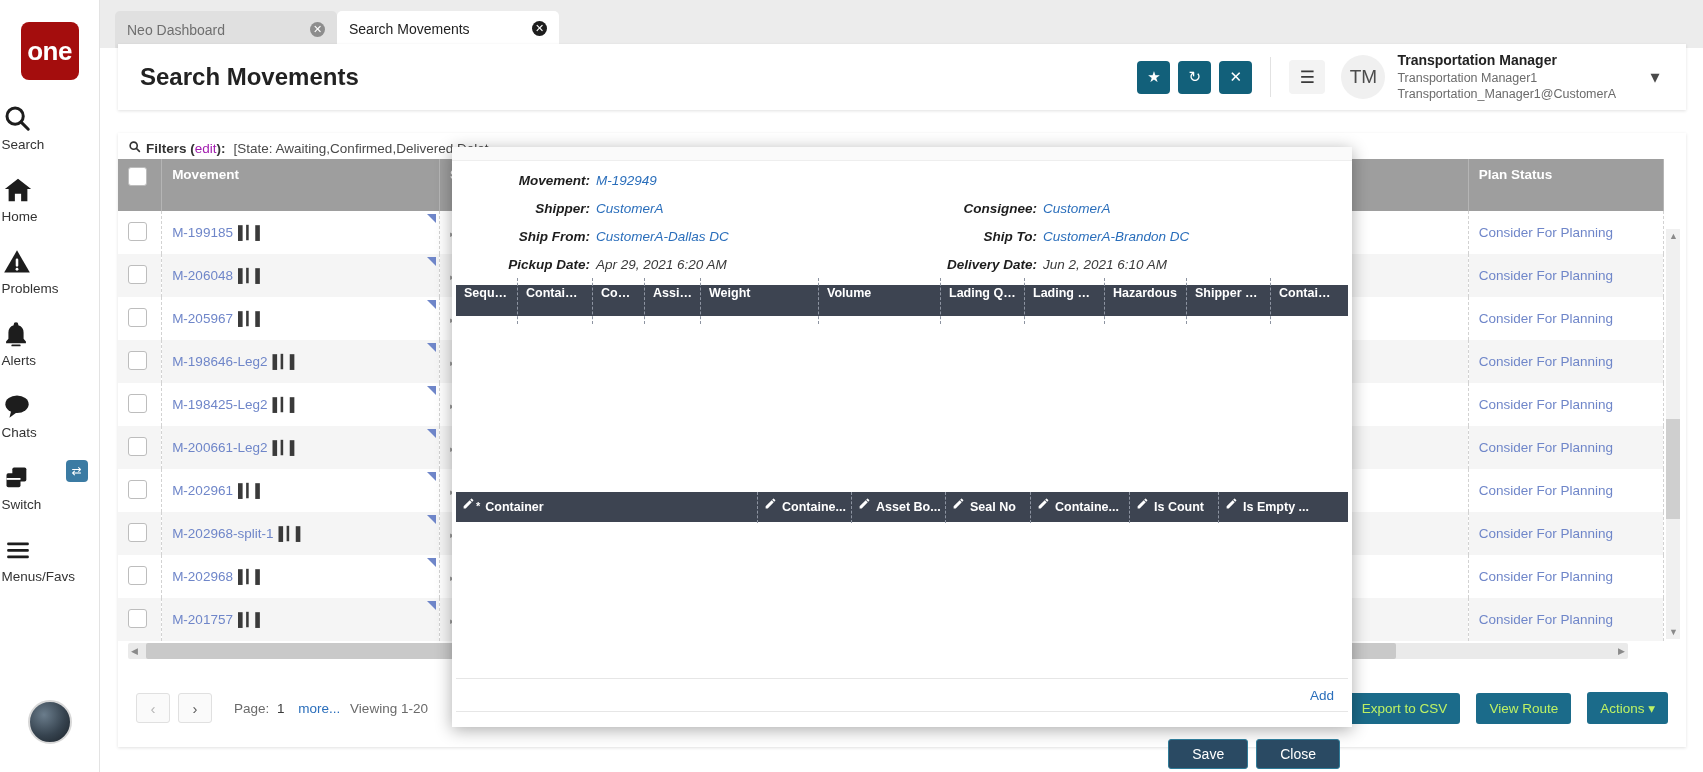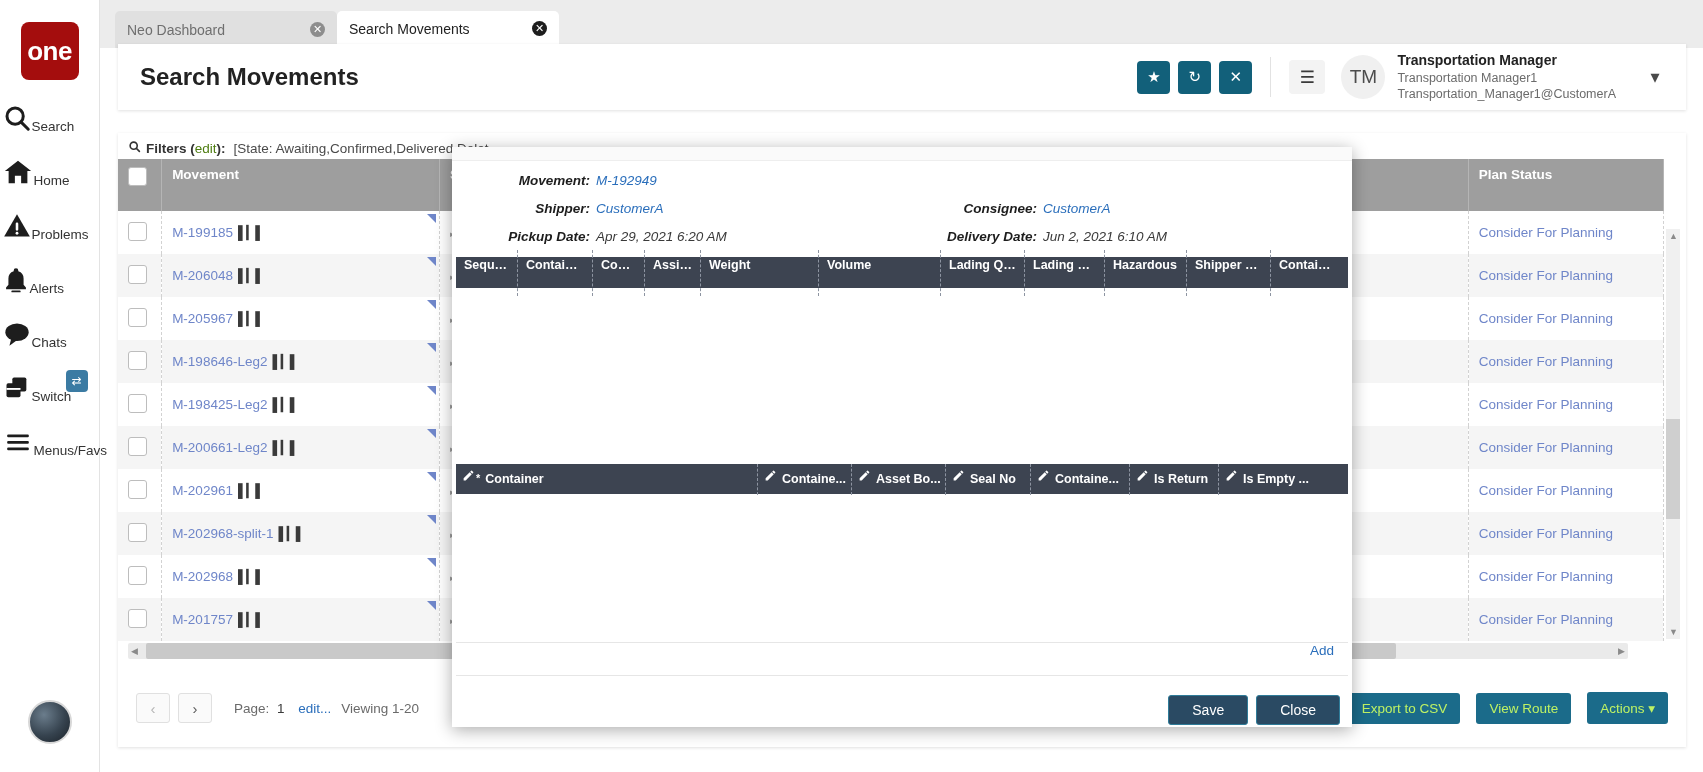--- a/index.html
+++ b/index.html
@@ -20,21 +20,21 @@
     display: flex; flex-direction: column; align-items: center;
   }
   .logo {
     margin-top: 22px; width: 58px; height: 58px; border-radius: 8px;
     background: #a40d0d; color: #fff;
     display: flex; align-items: center; justify-content: center;
     font-size: 26px; font-weight: 700; letter-spacing: -0.5px;
   }
   .rail-item {
     margin-top: 22px; width: 96px;
-    display: flex; flex-direction: row; align-items: flex-end;
+    display: flex; flex-direction: column; align-items: flex-start;
     cursor: pointer; position: relative;
   }
   .rail-ico { height: 32px; display:flex; align-items:center; justify-content:center; color:#1d1d1d; }
   .rail-lbl { font-size: 13.5px; color: #333; margin-top: 3px; }
   .switch-badge {
     position: absolute; right: 10px; top: -2px;
     width: 22px; height: 22px; border-radius: 4px; background: #3b7ba3;
     color: #fff; font-size: 12px; display:flex; align-items:center; justify-content:center;
   }
   .rail-avatar {
@@ -97,21 +97,21 @@
   .grid-panel {
     position: absolute; left: 118px; top: 133px; width: 1568px; height: 614px;
     background: #fff; box-shadow: 0 1px 3px rgba(0,0,0,.12);
   }
   .filter-bar {
     height: 26px; display:flex; align-items:center; padding:4px 0 0 10px;
     font-size: 13.5px; color:#333; white-space: nowrap; overflow:hidden;
   }
   .filter-bar .fi { margin-right:5px; color:#333; }
   .filter-bar b { font-weight:700; }
-  .filter-bar a { color:#4d7c0f; text-decoration:none; }
+  .filter-bar a { color:#a21caf; text-decoration:none; }
   .filter-text { color:#4a4a4a; margin-left:8px; }
 
   .grid-wrap { position: relative; height: 500px; overflow: hidden; }
   table.grid { border-collapse: collapse; width: 1546px; table-layout: fixed; }
   table.grid th {
     background: #9e9e9e; color:#fff; font-size: 13.5px; font-weight:700;
     text-align:left; padding: 8px 10px; vertical-align: top; height: 48px;
     border-right: 1px solid #b5b5b5;
   }
   table.grid th.chk-col { width: 38px; background:#9e9e9e; }
@@ -196,22 +196,22 @@
     border-top: 1px solid #fff;
   }
   .mth2 { padding: 0 6px; border-right:1px dashed #8d94a1; white-space:nowrap;
           overflow:hidden; text-overflow:ellipsis; height:31px; line-height:31px;
           display:flex; align-items:center; gap:5px; }
   .mth2:last-child { border-right:none; }
   .pen { font-size: 12px; position:relative; top:-1px; }
   .mbody2 { height: 140px; background:#fff; }
 
   .add-row {
-    margin: 8px 4px; border-top:1px solid #e6e6e6; border-bottom:1px solid #e6e6e6;
-    height: 34px; display:flex; align-items:flex-start; justify-content:flex-end;
+    margin: 16px 4px; border-top:1px solid #e6e6e6; border-bottom:1px solid #e6e6e6;
+    height: 34px; display:flex; align-items:center; justify-content:flex-end;
     padding-right: 14px;
   }
   .add-row a { font-size: 13.5px; color:#2a6ebb; text-decoration:none; cursor:pointer; }
   .modal-foot { height: 52px; display:flex; align-items:center; justify-content:flex-end; padding-right: 12px; }
   .mbtn {
     background:#2a4a63; color:#fff; border:1px solid #2f7c99; border-radius:3px;
     font-size:14px; padding: 6px 23px; margin-left:8px; cursor:pointer;
     font-family:"Liberation Sans", sans-serif;
   }
 </style>
@@ -474,21 +474,21 @@
     <div class="grid-footer">
       <div class="pg-btn">
         <span>‹</span>
       </div>
       <div class="pg-btn on">
         <span>›</span>
       </div>
       <div class="pg-text">
         <span>Page:</span>
         <span class="num">1</span>
-        <a href="#">edit...</a>
+        <a href="#">more...</a>
         <span>Viewing 1-20</span>
       </div>
       <div class="footer-right">
         <button class="btn-teal">Export to CSV</button>
         <button class="btn-teal">View Route</button>
         <button class="btn-teal">Actions ▾</button>
       </div>
     </div>
   </div>
 
@@ -508,20 +508,30 @@
         <div class="infocell c1">
           <span class="lbl">Shipper:</span>
           <a class="val" href="#" style="text-decoration:none;">CustomerA</a>
         </div>
         <div class="infocell c2">
           <span class="lbl">Consignee:</span>
           <a class="val" href="#" style="text-decoration:none;">CustomerA</a>
         </div>
       </div>
 
+      <div class="inforow">
+        <div class="infocell c1">
+          <span class="lbl">Ship From:</span>
+          <a class="val" href="#" style="text-decoration:none;">CustomerA-Dallas DC</a>
+        </div>
+        <div class="infocell c2">
+          <span class="lbl">Ship To:</span>
+          <a class="val" href="#" style="text-decoration:none;">CustomerA-Brandon DC</a>
+        </div>
+      </div>
 
       <div class="inforow">
         <div class="infocell c1">
           <span class="lbl">Pickup Date:</span>
           <span class="val plain">Apr 29, 2021 6:20 AM</span>
         </div>
         <div class="infocell c2">
           <span class="lbl">Delivery Date:</span>
           <span class="val plain">Jun 2, 2021 6:10 AM</span>
         </div>
@@ -571,21 +581,21 @@
         <div class="mth2" style="width: 99px;">
           <span class="pen"><svg width="13" height="13" viewBox="0 0 24 24" fill="#fff">
               <path d="M3 17.2V21h3.8L18 9.8 14.2 6 3 17.2zM20.7 7.1a1 1 0 0 0 0-1.4l-2.4-2.4a1 1 0 0 0-1.4 0l-1.8 1.8L18.9 8.9l1.8-1.8z"></path>
             </svg></span>
           <span>Containe...</span>
         </div>
         <div class="mth2" style="width: 89px;">
           <span class="pen"><svg width="13" height="13" viewBox="0 0 24 24" fill="#fff">
               <path d="M3 17.2V21h3.8L18 9.8 14.2 6 3 17.2zM20.7 7.1a1 1 0 0 0 0-1.4l-2.4-2.4a1 1 0 0 0-1.4 0l-1.8 1.8L18.9 8.9l1.8-1.8z"></path>
             </svg></span>
-          <span>Is Return</span>
+          <span>Is Count</span>
         </div>
         <div class="mth2" style="width: 104px;">
           <span class="pen"><svg width="13" height="13" viewBox="0 0 24 24" fill="#fff">
               <path d="M3 17.2V21h3.8L18 9.8 14.2 6 3 17.2zM20.7 7.1a1 1 0 0 0 0-1.4l-2.4-2.4a1 1 0 0 0-1.4 0l-1.8 1.8L18.9 8.9l1.8-1.8z"></path>
             </svg></span>
           <span>Is Empty ...</span>
         </div>
       </div>
     <div class="mbody2"></div>
 

